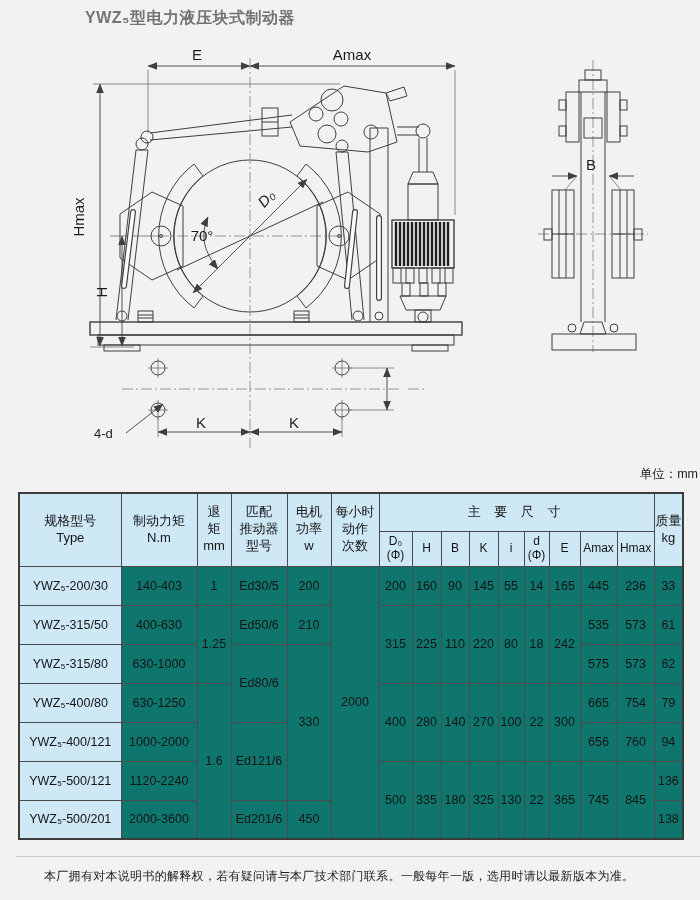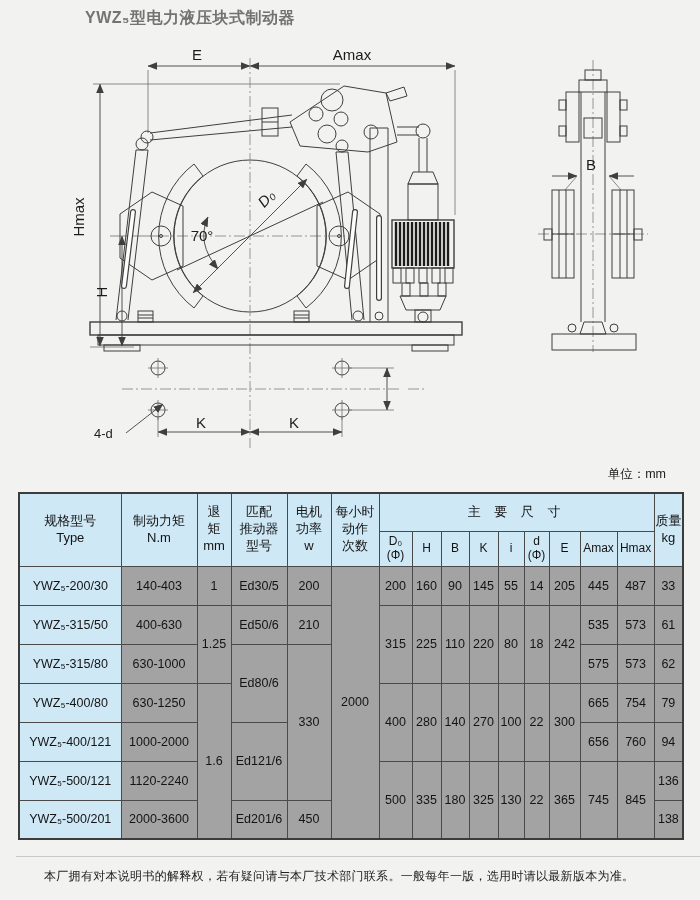--- a/index.html
+++ b/index.html
@@ -18,25 +18,25 @@
   svg .ln2{stroke:#3f3f3f;stroke-width:1.4;fill:none;}
   svg .cl{stroke:#8a8a8a;stroke-width:.9;fill:none;stroke-dasharray:11 3 2 3;}
   svg .dim{stroke:#3f3f3f;stroke-width:.9;fill:none;}
   svg .ext{stroke:#6f6f6f;stroke-width:.8;fill:none;}
   svg .slotO{stroke:#3f3f3f;stroke-width:6;stroke-linecap:round;fill:none;}
   svg .slotI{stroke:#fdfdfd;stroke-width:3.6;stroke-linecap:round;fill:none;}
   svg .fin{stroke:#1c1c1c;stroke-width:2.4;fill:none;}
   svg text{fill:#1c1c1c;stroke:none;font-family:"Liberation Sans","DejaVu Sans",sans-serif;font-size:15px;}
   svg text.small{font-size:13px;}
   .unit{
-    position:absolute;top:466px;right:34px;font-size:12.5px;color:#222;
+    position:absolute;top:466px;right:2px;font-size:12.5px;color:#222;
   }
   table.spec{
     position:absolute;left:18px;top:492px;width:664px;
-    border-collapse:collapse;table-layout:fixed;background:#a3a3a3;
+    border-collapse:collapse;table-layout:fixed;background:#0f766e;
     font-size:12.5px;color:#141414;
     border:2px solid #3c3c3c;
   }
   table.spec th,table.spec td{
     border:1px solid #4a4a4a;text-align:center;vertical-align:middle;
     padding:0;overflow:hidden;font-weight:normal;
   }
   table.spec .blue{background:#cfe8f6;}
   table.spec th{white-space:pre-line;line-height:1.3;font-size:13px;}
   table.spec th.dims{letter-spacing:5px;}
@@ -312,23 +312,23 @@
     <td>1</td>
     <td>Ed30/5</td>
     <td>200</td>
     <td rowspan="7">2000</td>
     <td>200</td>
     <td>160</td>
     <td>90</td>
     <td>145</td>
     <td>55</td>
     <td>14</td>
-    <td>205</td>
+    <td>165</td>
     <td>445</td>
-    <td>487</td>
+    <td>236</td>
     <td>33</td>
   </tr>
   <tr class="dr">
     <td class="blue">YWZ₅-315/50</td>
     <td>400-630</td>
     <td rowspan="2">1.25</td>
     <td>Ed50/6</td>
     <td>210</td>
     <td rowspan="2">315</td>
     <td rowspan="2">225</td>

